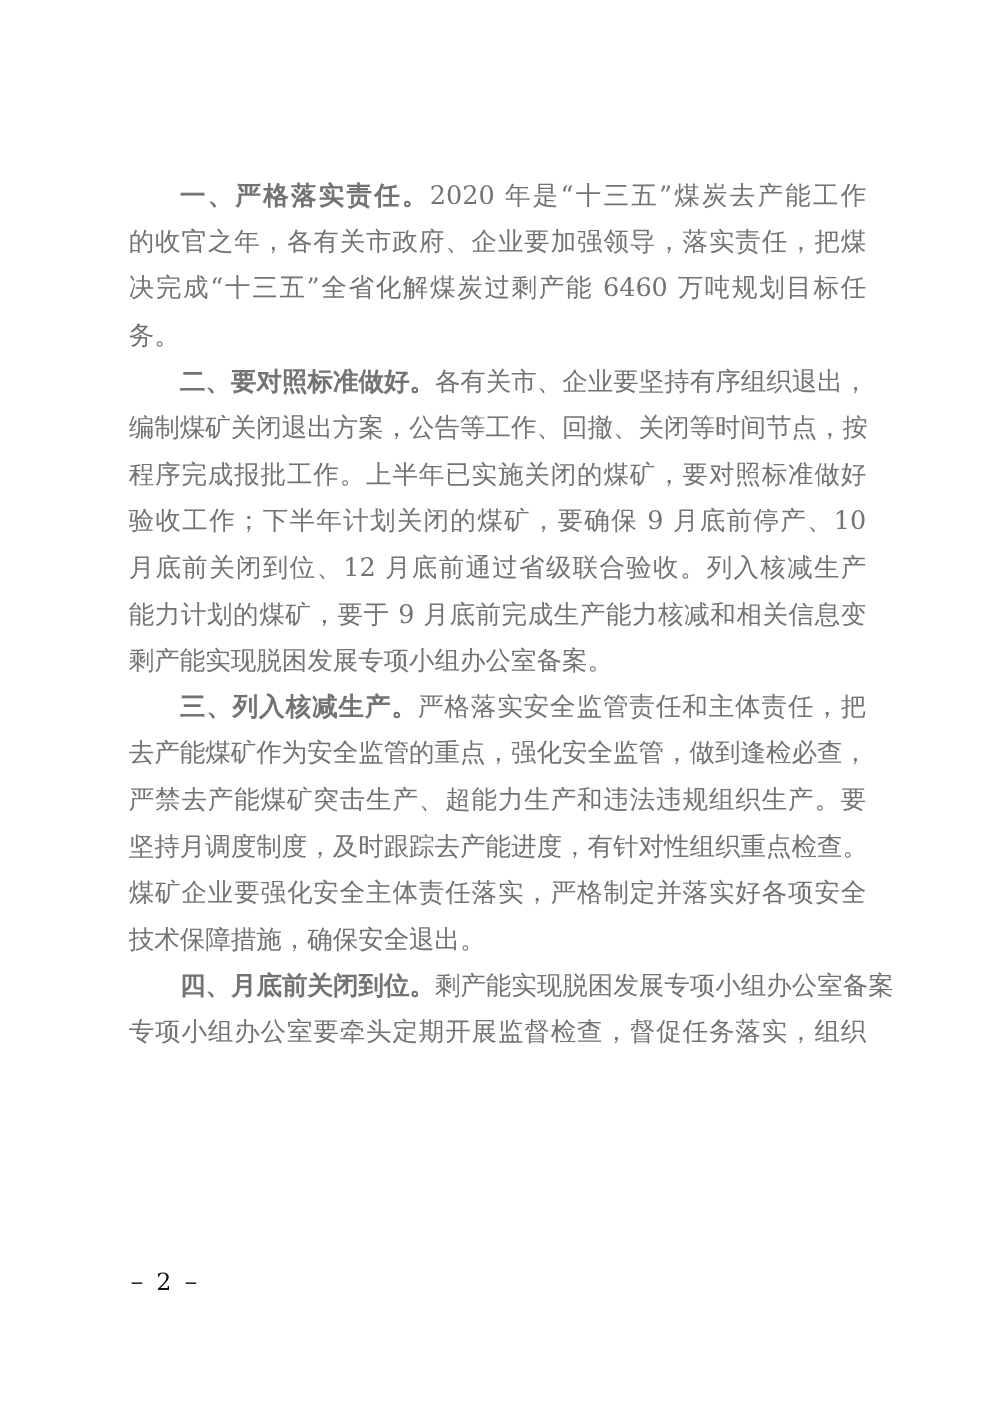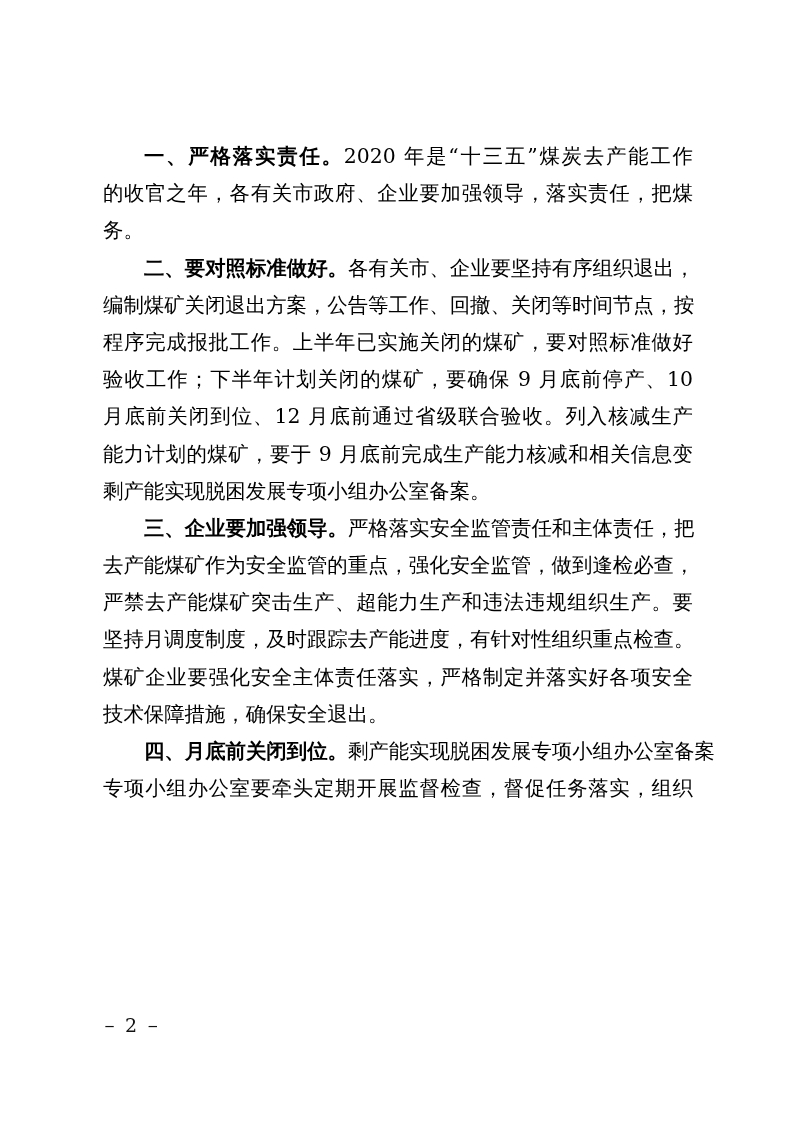--- a/index.html
+++ b/index.html
@@ -8,21 +8,21 @@
     position: absolute; left: 0; top: 0; width: 794px; height: 1123px; background: #fff;
   }
   .content {
     position: absolute; left: 103px; top: 138px; width: 590px;
   }
   .line {
     font-family: "DejaVu Serif", "Liberation Serif", serif;
     font-size: 20.4px;
     line-height: 37.2px;
     height: 37.2px;
-    color: #000000;
+    color: #737373;
     white-space: nowrap;
     text-align: justify;
     text-align-last: justify;
     letter-spacing: 0;
   }
   .line.last { text-align-last: left; }
   .line.indent { padding-left: 41px; }
   .heading {
     font-family: "DejaVu Sans", "Liberation Sans", sans-serif;
     font-weight: bold;
@@ -34,31 +34,32 @@
   }
 </style>
 </head>
 <body>
 
 <div class="page">
   <div class="content">
 
     <div class="line indent"><span class="heading">一、严格落实责任。</span><span>2020 年是“十三五”煤炭去产能工作</span></div>
     <div class="line">的收官之年，各有关市政府、企业要加强领导，落实责任，把煤</div>
+    <div class="line">决完成“十三五”全省化解煤炭过剩产能 6460 万吨规划目标任</div>
     <div class="line last">务。</div>
 
     <div class="line indent"><span class="heading">二、要对照标准做好。</span><span>各有关市、企业要坚持有序组织退出，</span></div>
     <div class="line">编制煤矿关闭退出方案，公告等工作、回撤、关闭等时间节点，按</div>
     <div class="line">程序完成报批工作。上半年已实施关闭的煤矿，要对照标准做好</div>
     <div class="line">验收工作；下半年计划关闭的煤矿，要确保 9 月底前停产、10</div>
     <div class="line">月底前关闭到位、12 月底前通过省级联合验收。列入核减生产</div>
     <div class="line">能力计划的煤矿，要于 9 月底前完成生产能力核减和相关信息变</div>
     <div class="line last">剩产能实现脱困发展专项小组办公室备案。</div>
 
-    <div class="line indent"><span class="heading">三、企业要加强领导。</span><span>严格落实安全监管责任和主体责任，把</span></div>
+    <div class="line indent"><span class="heading">三、列入核减生产。</span><span>严格落实安全监管责任和主体责任，把</span></div>
     <div class="line">去产能煤矿作为安全监管的重点，强化安全监管，做到逢检必查，</div>
     <div class="line">严禁去产能煤矿突击生产、超能力生产和违法违规组织生产。要</div>
     <div class="line">坚持月调度制度，及时跟踪去产能进度，有针对性组织重点检查。</div>
     <div class="line">煤矿企业要强化安全主体责任落实，严格制定并落实好各项安全</div>
     <div class="line last">技术保障措施，确保安全退出。</div>
 
     <div class="line indent"><span class="heading">四、月底前关闭到位。</span><span>剩产能实现脱困发展专项小组办公室备案</span></div>
     <div class="line">专项小组办公室要牵头定期开展监督检查，督促任务落实，组织</div>
 
   </div>

